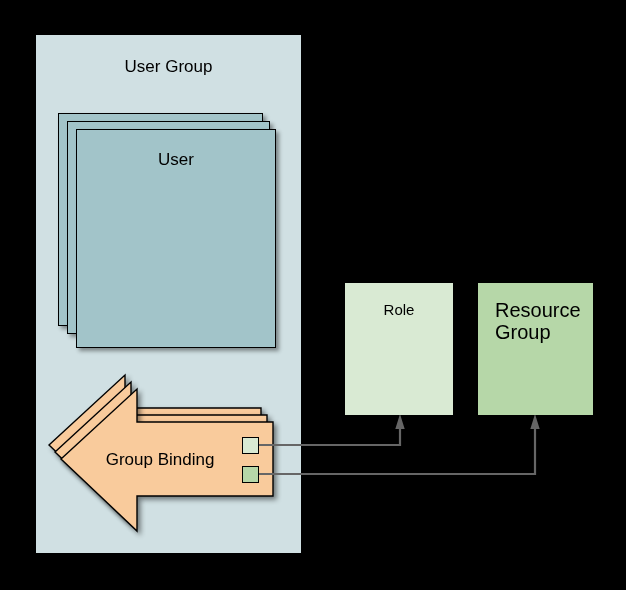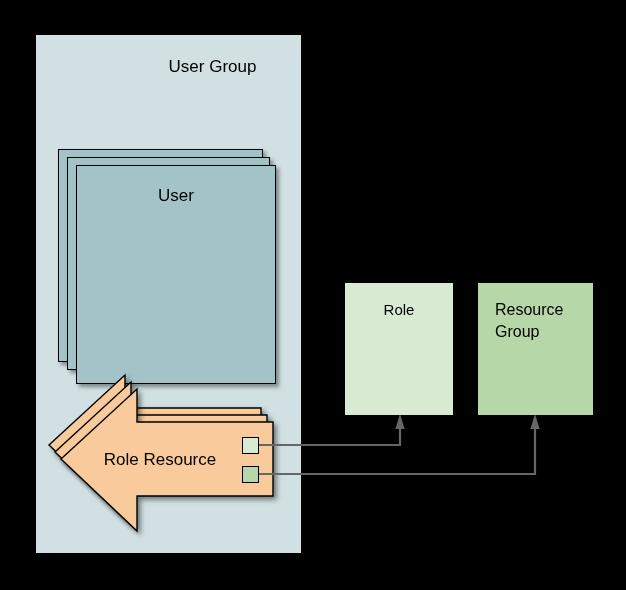--- a/index.html
+++ b/index.html
@@ -23,30 +23,28 @@
     left: 36px; top: 35px;
     width: 265px; height: 518px;
     background: var(--user-group-bg, #d0e0e3);
   }
   .user-group-label {
     left: 36px; top: 57px;
     width: 265px;
     text-align: center;
     font-size: 17px;
     line-height: 20px;
-    padding-left: 44px;
   }
 
   
   .user-square {
     box-sizing: border-box;
     background: var(--user-bg, #a2c4c9);
     border: 1.4px solid var(--border, #000);
     box-shadow: 3px 3px 4px rgba(0,0,0,0.40);
-    margin-top: 36px;
   }
   .user-back   { left: 58px; top: 113px; width: 205px; height: 213px; }
   .user-middle { left: 67px; top: 121px; width: 203px; height: 213px; }
   .user-front  { left: 76px; top: 129px; width: 200px; height: 219px; }
   .user-label {
     position: absolute;
     left: 0; top: 20px;
     width: 100%;
     text-align: center;
     font-size: 17px;
@@ -111,21 +109,21 @@
   .resource-group-box {
     left: 478px; top: 283px;
     width: 115px; height: 132px;
     background: var(--resource-group-bg, #b6d7a8);
   }
   .resource-group-label {
     position: absolute;
     left: 17px; top: 16px;
     width: 88px;
     text-align: left;
-    font-size: 16px;
+    font-size: 20px;
     line-height: 22px;
   }
 </style>
 </head>
 <body>
 
 <div class="canvas">
 
   <div class="abs user-group"></div>
   <div class="abs user-group-label">User Group</div>
@@ -143,21 +141,21 @@
       <polygon class="arrow-layer" points="61,459 137,389 137,422 273,422 273,496 137,496 137,531"></polygon>
     </g>
     <g>
       <path class="connector" d="M259 445 H400 V428"></path>
       <polygon class="connector-head" points="400,414 395.3,429 404.7,429"></polygon>
       <path class="connector" d="M259 474 H535 V428"></path>
       <polygon class="connector-head" points="535,414 530.3,429 539.7,429"></polygon>
     </g>
   </svg>
 
-  <div class="abs role-binding-label">Role Resource</div>
+  <div class="abs role-binding-label">Group Binding</div>
 
   <div class="abs port port-role"></div>
   <div class="abs port port-resource-group"></div>
 
   <div class="abs role-box">
     <div class="role-box-label">Role</div>
   </div>
 
   <div class="abs resource-group-box">
     <div class="resource-group-label">Resource Group</div>

